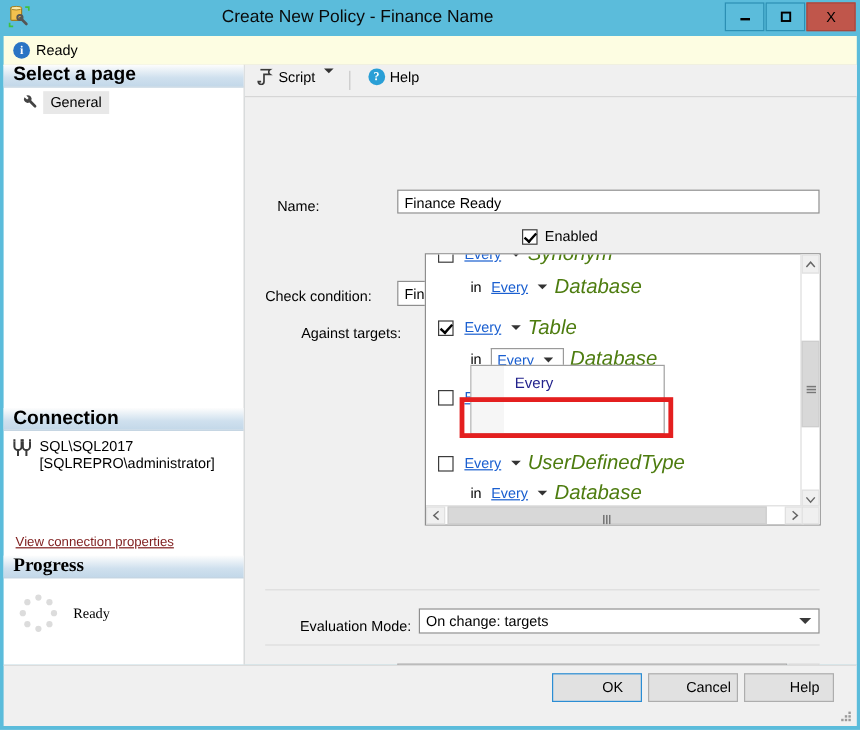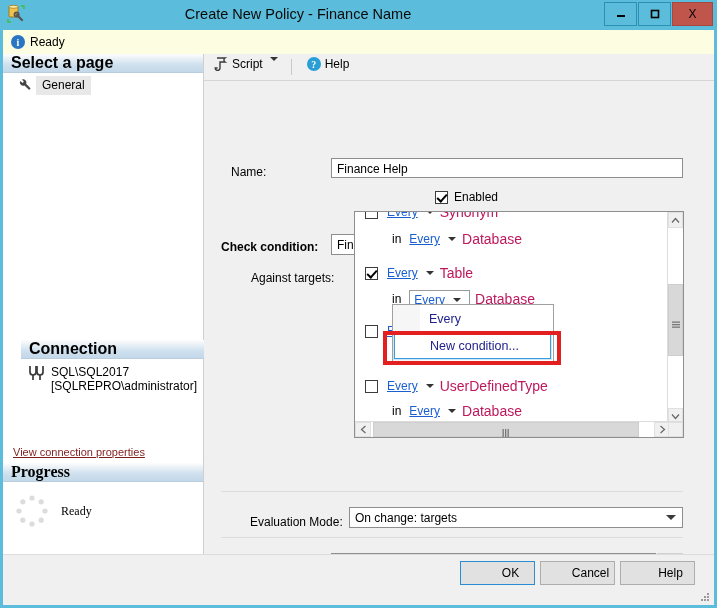--- a/index.html
+++ b/index.html
@@ -105,21 +105,20 @@
   .page-item .lbl { padding: 0 6px; }
   .page-item.selected .lbl { background: #e8e8e8; }
   .wrench {
     width: 14px; height: 14px; margin-right: 5px;
     flex: none;
     display: flex; align-items: center; justify-content: center;
   }
   .conn-block {
     position: absolute; left: 0; top: 286px;
     width: 200px;
-    padding-left: 18px;
   }
   .conn-body { padding: 6px 0 0 6px; display: flex; }
   .plug-icon { width: 18px; height: 18px; flex: none; margin-right: 6px; }
   .conn-lines { font-size: 12px; line-height: 14px; }
   .conn-link {
     position: absolute; left: 10px; top: 392px;
     color: #7f1d1d; text-decoration: underline;
     font-size: 11px;
   }
   .progress-block {
@@ -256,21 +255,21 @@
   .tlink {
     color: #1a5fd0; text-decoration: underline;
     font-size: 12px;
   }
   .tcaret {
     width: 0; height: 0; margin: 0 6px 0 8px;
     border-left: 4px solid transparent;
     border-right: 4px solid transparent;
     border-top: 4px solid #333;
   }
-  .tword { font-size: 14px; color: #be185d; }
+  .tword { font-size: 17px; color: #4d7c0f; font-style: italic; }
   .inword { font-size: 12px; color: #000; margin-right: 8px; }
   .open-combo {
     border: 1px solid #9a9a9a;
     border-bottom: none;
     height: 18px;
     display: flex; align-items: center;
     padding: 0 2px 0 4px;
     box-sizing: border-box;
   }
 
@@ -493,28 +492,28 @@
         <span class="caret"></span>
       </div>
       <div class="tsep"></div>
       <div class="tbtn">
         <span class="help-ico">?</span>
         <span>Help</span>
       </div>
     </div>
 
     <div class="form-label" style="left:27px; top:111px;">Name:</div>
-    <div class="txtinput" style="left:127px; top:104px; width:352px;">Finance Help</div>
+    <div class="txtinput" style="left:127px; top:104px; width:352px;">Finance Ready</div>
 
     <div class="enabled-row">
       <span class="chk checked"></span>
       <span class="lbl">Enabled</span>
     </div>
 
-    <div class="form-label" style="left:17px; top:186px;font-weight:bold;">Check condition:</div>
+    <div class="form-label" style="left:17px; top:186px;">Check condition:</div>
     <div class="combo" style="left:127px; top:180px; width:352px;">
       <span class="cval">Finance Tables</span>
       <span class="arrow"></span>
     </div>
     <div class="ellipsis-btn" style="left:453px; top:180px;">...</div>
 
     <div class="form-label" style="left:47px; top:217px;">Against targets:</div>
 
     <div class="divider" style="left:17px; top:437px; width:462px;"></div>
     <div class="form-label" style="left:46px; top:461px;">Evaluation Mode:</div>
@@ -630,21 +629,20 @@
             <path d="M1.5 1 L5.5 4.5 L1.5 8" fill="none" stroke="#666" stroke-width="1.2"></path>
           </svg>
       </div>
     </div>
     <div class="corner-box"></div>
   </div>
 
   <div class="dropdown">
     <div class="dd-gutter"></div>
     <div class="dd-item first">Every</div>
-    <div class="dd-item second highlight">New condition...</div>
   </div>
   <div class="red-box"></div>
 
   <div class="bottombar">
     <div class="btn default" style="left:457px; top:6px;">OK</div>
     <div class="btn" style="left:537px; top:6px;">Cancel</div>
     <div class="btn" style="left:617px; top:6px;">Help</div>
     <div class="grip-corner">
       <svg width="12" height="12" viewBox="0 0 12 12">
         <g fill="#9a9a9a">

